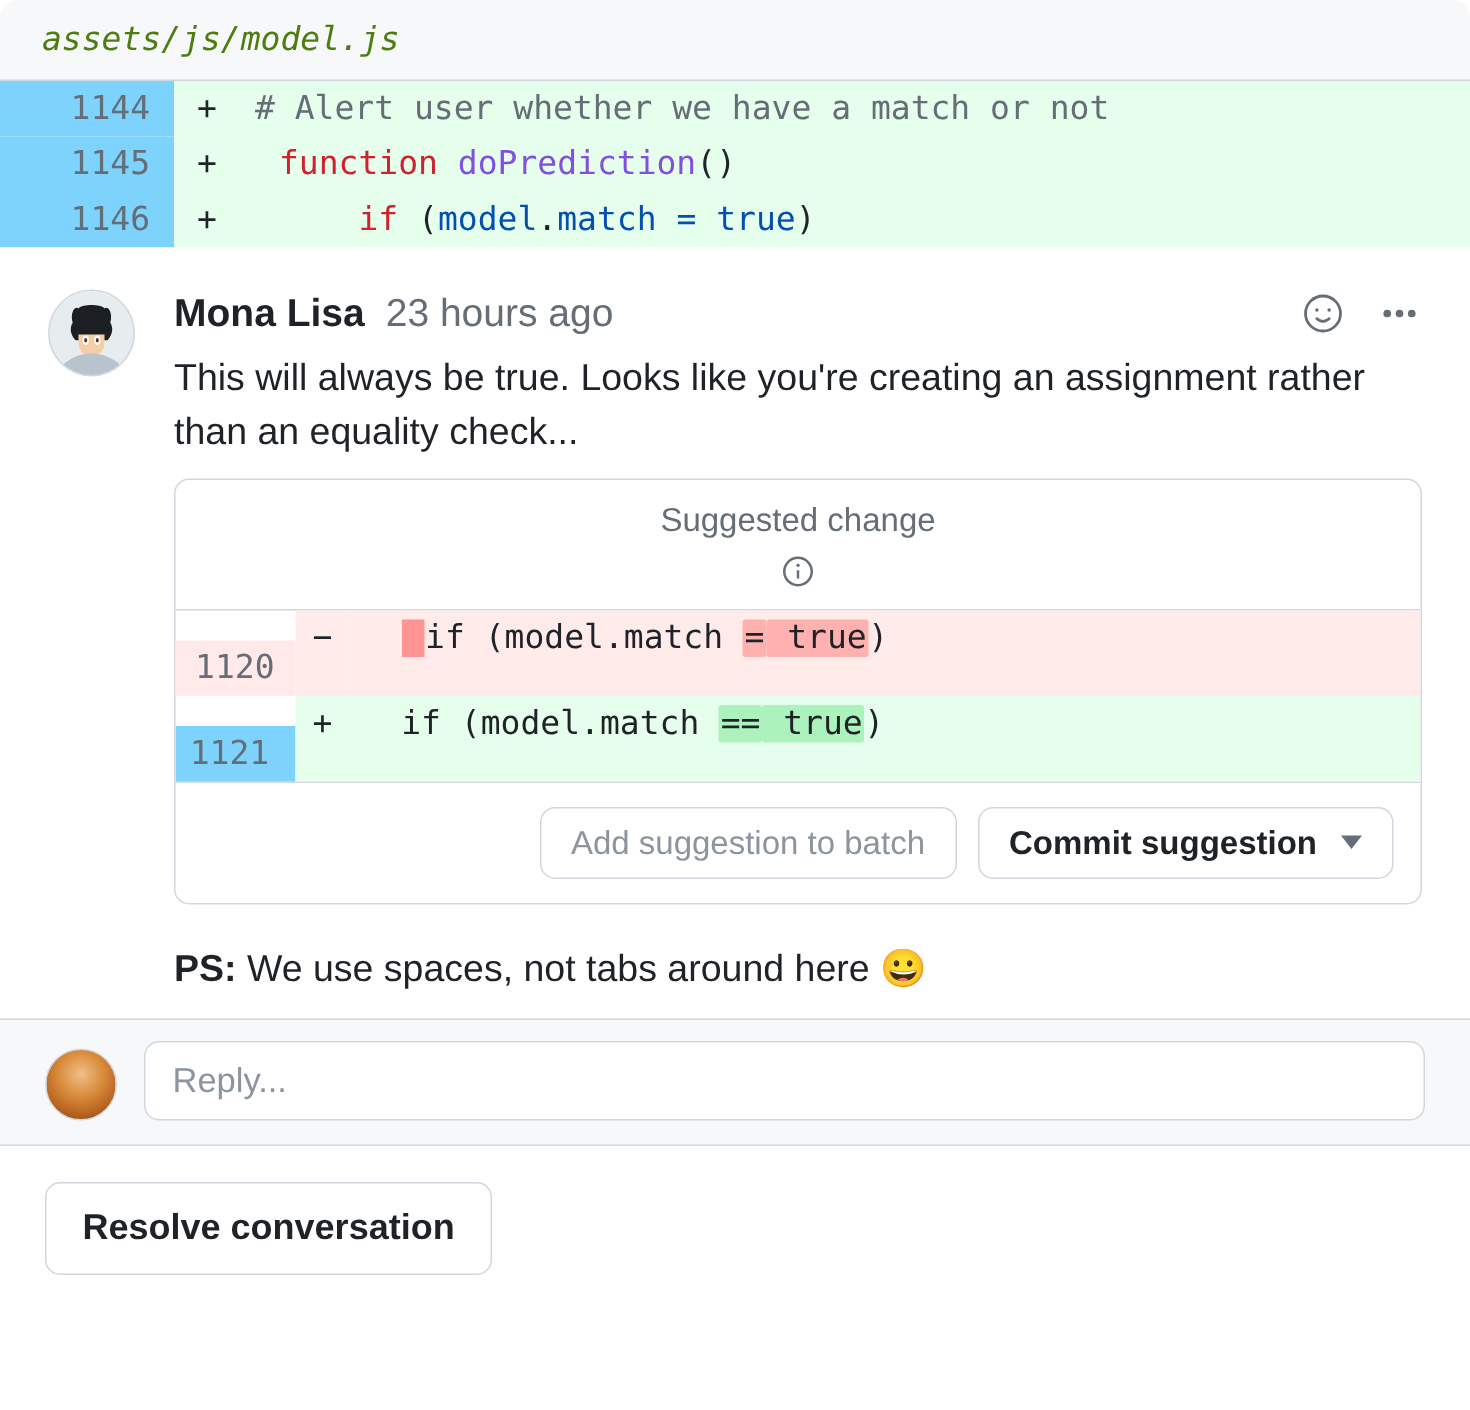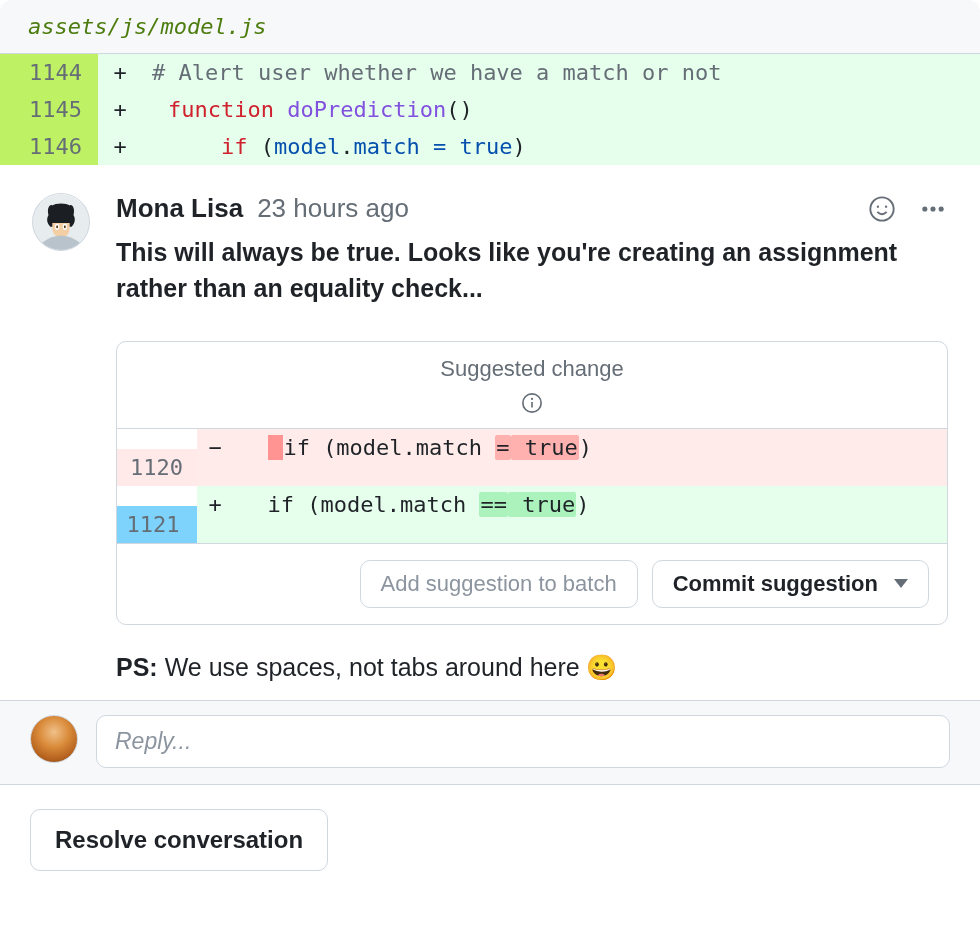--- a/index.html
+++ b/index.html
@@ -16,23 +16,23 @@
     padding: 14px 28px;
     font-family: ui-monospace, SFMono-Regular, Menlo, Consolas, monospace;
     font-size: 22px;
     color: #4d7c0f;
     border-bottom: 1px solid #d0d7de;
     font-style: italic;
   }
   .code-lines { font-family: ui-monospace, SFMono-Regular, Menlo, Consolas, monospace; font-size: 22px; }
   .code-row { display: flex; align-items: stretch; }
   .ln {
-    background: #bef264;
+    background: #7dd3fc;
     color: #656d76;
-    width: 98px;
+    width: 116px;
     text-align: right;
     padding: 6px 16px 6px 8px;
   }
   .marker {
     background: #e6ffec;
     width: 44px;
     text-align: center;
     padding: 6px 0;
     color: #1f2328;
   }
@@ -57,21 +57,21 @@
     position: relative; overflow:hidden; border:1px solid #d0d7de;
   }
   .avatar-svg { width:100%; height:100%; display:block; }
   .comment-main { flex:1; min-width:0; }
   .comment-header { display:flex; align-items:center; justify-content:space-between; margin-bottom:10px; }
   .comment-header-left { display:flex; align-items:baseline; gap: 14px; }
   .author { font-weight: 700; font-size: 26px; color:#1f2328; }
   .timestamp { font-size: 26px; color:#656d76; }
   .header-actions { display:flex; gap: 22px; align-items:center; color:#656d76; }
   .icon-btn { cursor:pointer; display:flex; }
-  .comment-body { font-size: 25px; line-height: 1.45; color:#1f2328; margin-bottom: 34px; font-weight: bold; }
+  .comment-body { font-size: 25px; line-height: 1.45; color:#1f2328; margin-bottom: 12px; }
 
   .suggestion-box { border:1px solid #d0d7de; border-radius:10px; overflow:hidden; }
   .suggestion-header { display:flex; align-items:center; gap:10px; padding: 14px 20px; font-size:22px; color:#656d76; border-bottom:1px solid #d0d7de;flex-direction:column; }
   .diff-table { font-family: ui-monospace, SFMono-Regular, Menlo, Consolas, monospace; font-size:22px; }
   .diff-row { display:flex; }
   .diff-ln { width:80px; text-align:right; padding:6px 14px 6px 6px; color:#656d76;margin-top:20px; }
   .diff-mark { width:36px; text-align:center; padding:6px 0; }
   .diff-code { flex:1; padding:6px 8px; white-space:pre; }
   .row-del .diff-ln { background:#ffe9e9; }
   .row-del .diff-mark, .row-del .diff-code { background:#ffebe9; }
@@ -90,26 +90,25 @@
   .btn.disabled { color:#8c959f; font-weight:500; }
   .caret-down {
     width:0; height:0; border-left:7px solid transparent; border-right:7px solid transparent;
     border-top:9px solid #656d76; margin-left:6px;
   }
 
   .ps-line { font-size:25px; margin-top: 28px; }
   .ps-line strong { font-weight:700; }
 
   .reply-bar {
-    display:flex; align-items:flex-start; gap:18px;
+    display:flex; align-items:flex-end; gap:18px;
     padding: 14px 30px 16px 30px;
     background:#f6f8fa;
     border-top:1px solid #d0d7de;
     border-bottom:1px solid #d0d7de;
-    font-style:italic;
   }
   .reply-avatar {
     width:48px; height:48px; border-radius:50%;
     background: radial-gradient(circle at 50% 35%, #f0c089 0%, #d98b3a 40%, #b76420 70%, #7a3e12 100%);
     border:1px solid #d0d7de;
   }
   .reply-input {
     flex:1; border:1px solid #d0d7de; border-radius:10px; background:#fff;
     padding: 12px 18px; font-size:23px; color:#8c959f;
   }

